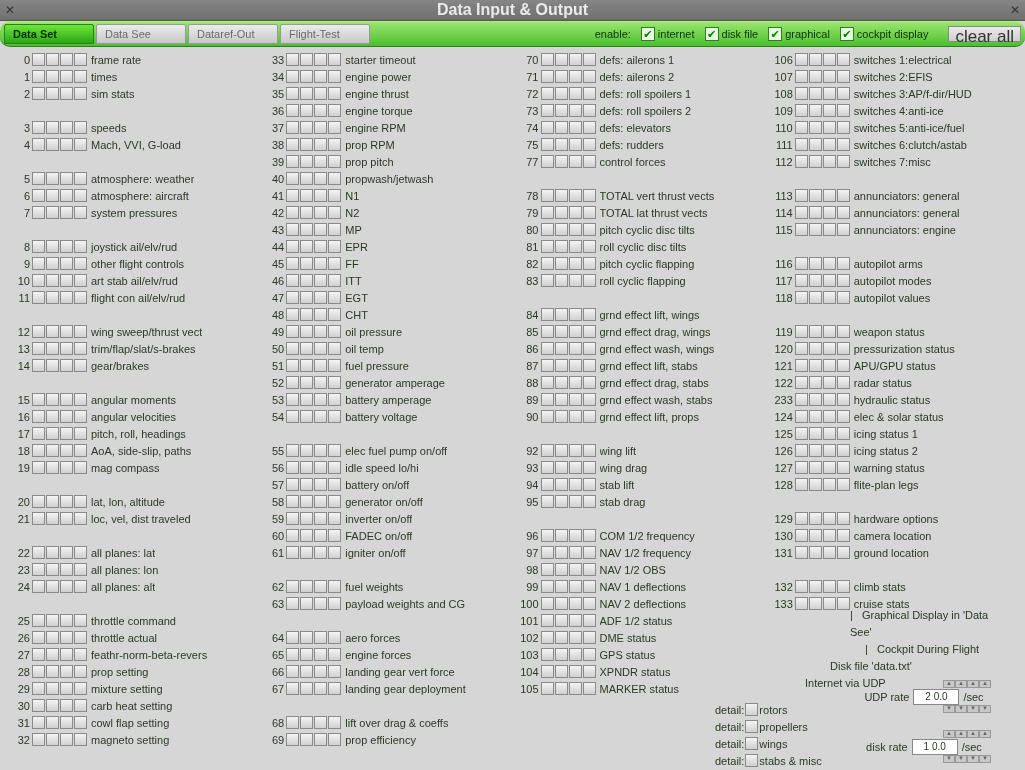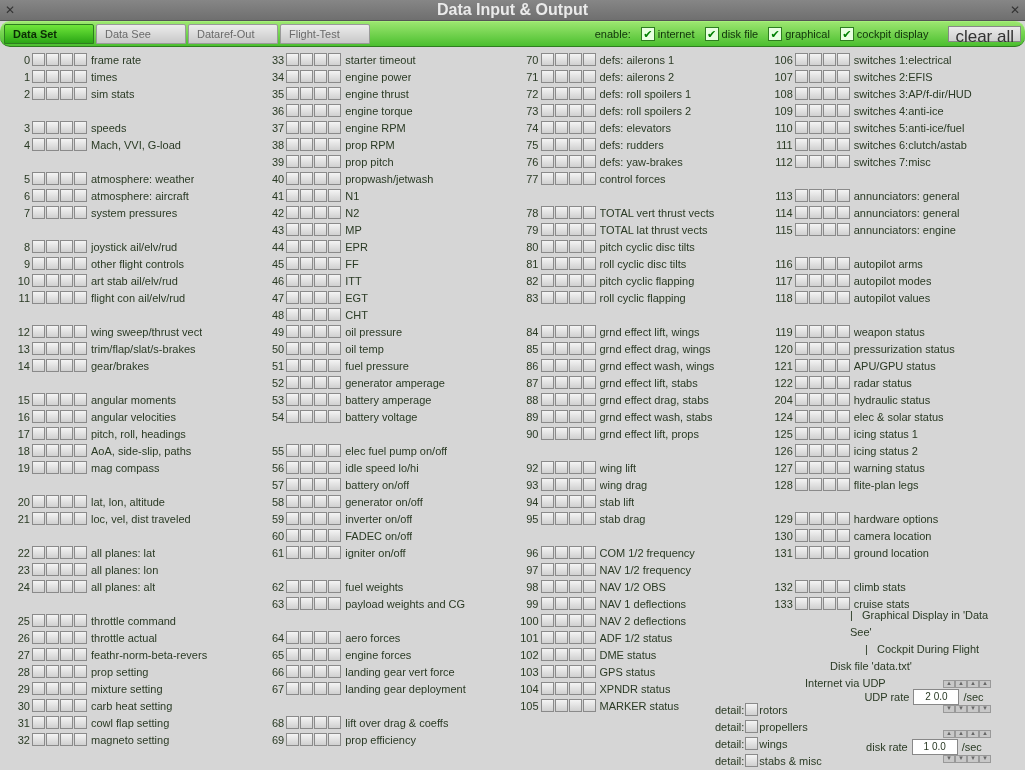--- a/index.html
+++ b/index.html
@@ -1023,30 +1023,20 @@
           <span class="num">75</span>
           <span class="boxes">
             <span class="box"></span>
             <span class="box"></span>
             <span class="box"></span>
             <span class="box"></span>
           </span>
           <span class="lbl">defs: rudders</span>
         </div>
         <div class="row">
-          <span class="num">76</span>
-          <span class="boxes">
-            <span class="box"></span>
-            <span class="box"></span>
-            <span class="box"></span>
-            <span class="box"></span>
-          </span>
-          <span class="lbl">defs: yaw-brakes</span>
-        </div>
-        <div class="row">
           <span class="num">77</span>
           <span class="boxes">
             <span class="box"></span>
             <span class="box"></span>
             <span class="box"></span>
             <span class="box"></span>
           </span>
           <span class="lbl">control forces</span>
         </div>
         <div class="row blank"></div>
@@ -1492,21 +1482,21 @@
           <span class="num">122</span>
           <span class="boxes">
             <span class="box"></span>
             <span class="box"></span>
             <span class="box"></span>
             <span class="box"></span>
           </span>
           <span class="lbl">radar status</span>
         </div>
         <div class="row">
-          <span class="num">204</span>
+          <span class="num">233</span>
           <span class="boxes">
             <span class="box"></span>
             <span class="box"></span>
             <span class="box"></span>
             <span class="box"></span>
           </span>
           <span class="lbl">hydraulic status</span>
         </div>
         <div class="row">
           <span class="num">124</span>

